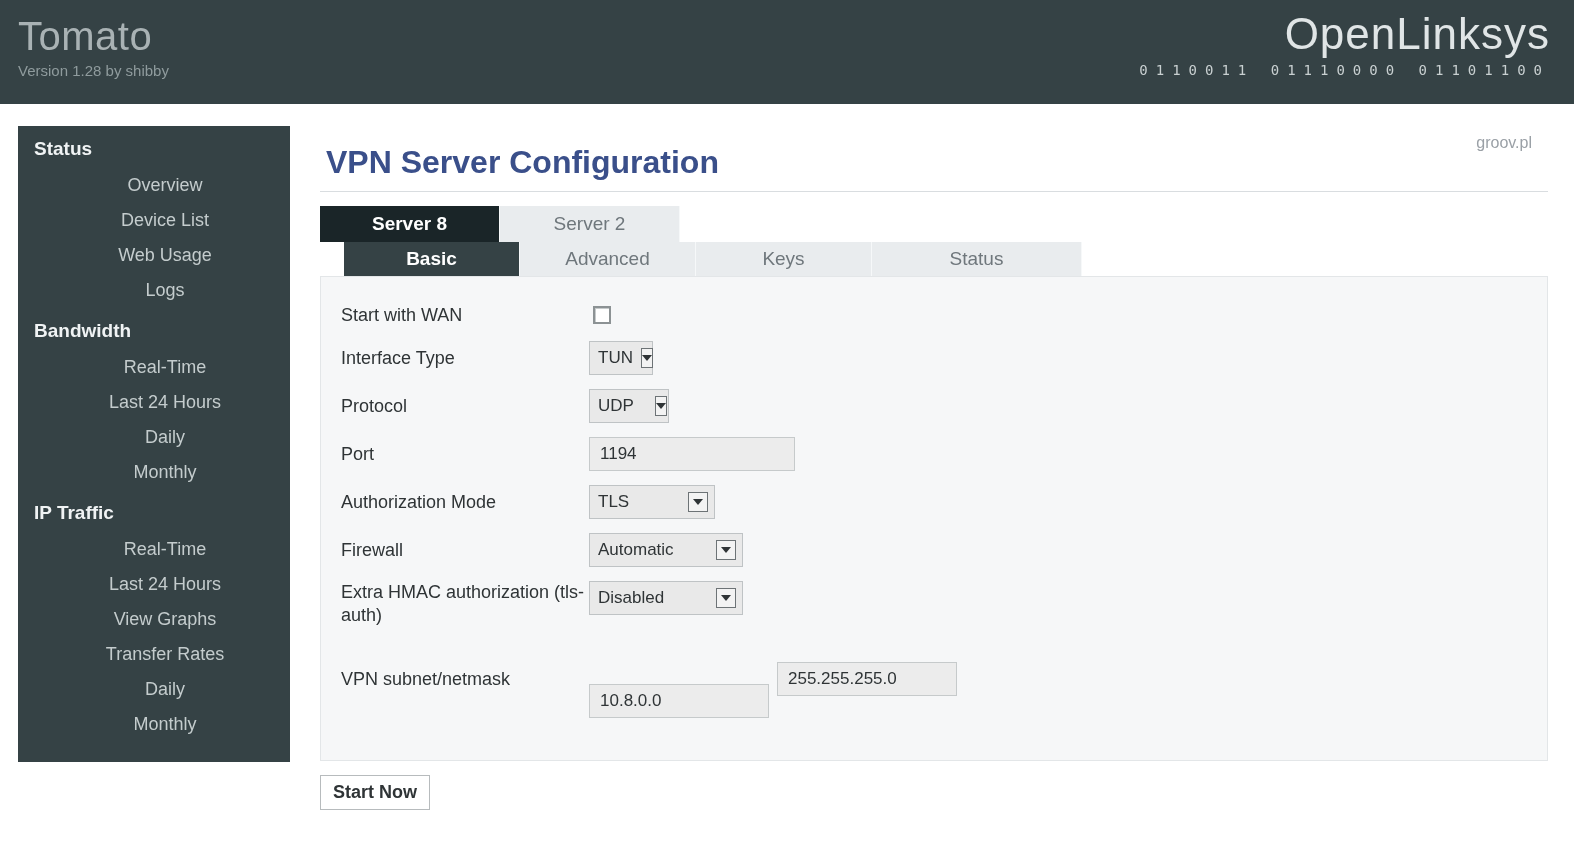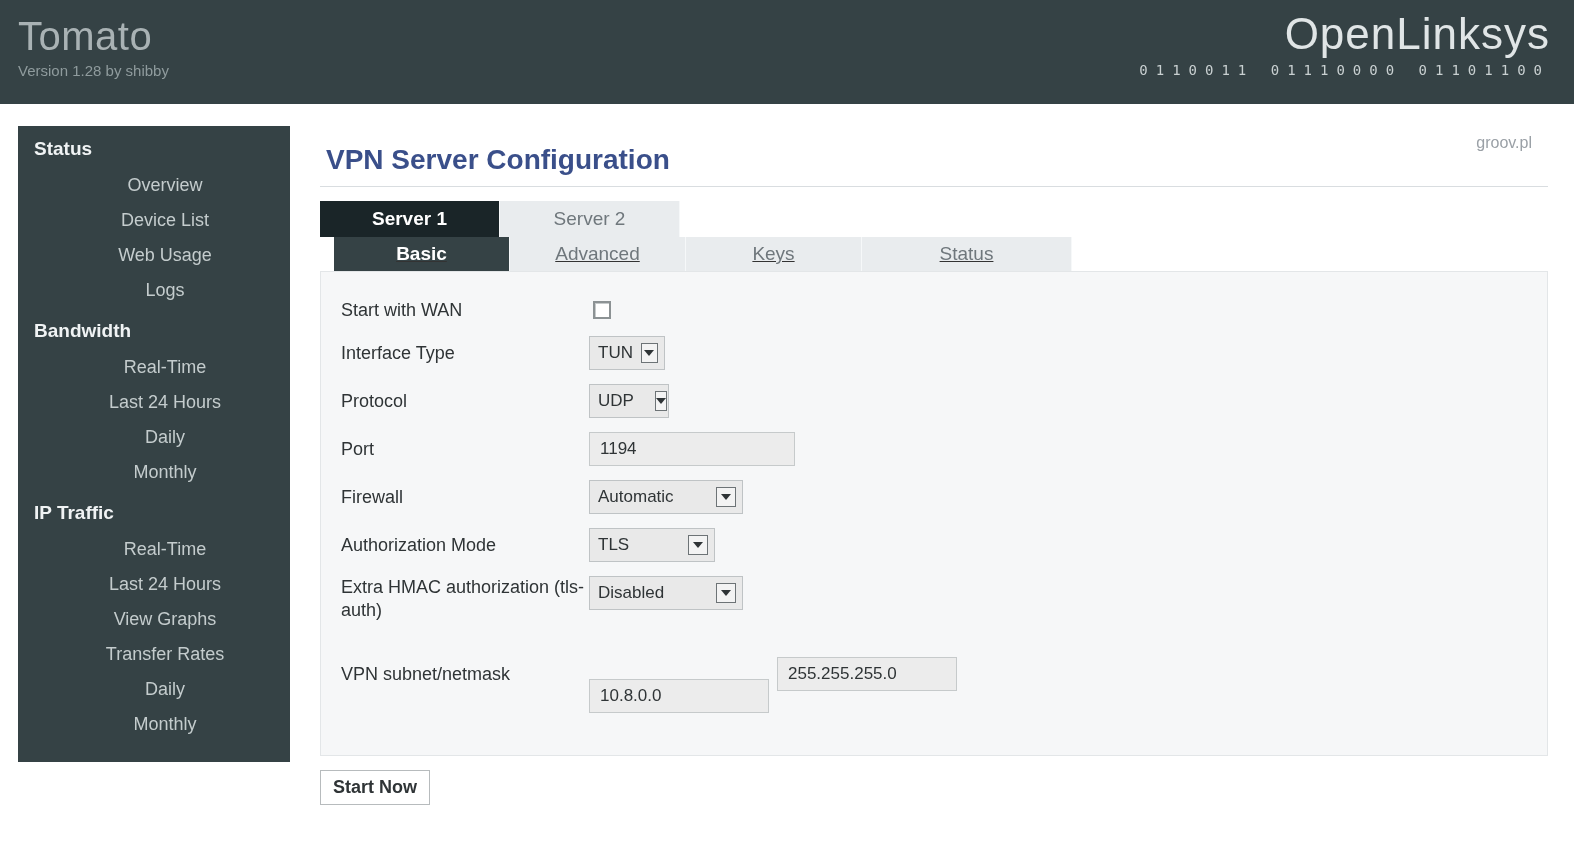--- a/index.html
+++ b/index.html
@@ -84,21 +84,21 @@
   }
   .top-link {
     position: absolute;
     top: 8px;
     right: 24px;
     color: #9aa0a6;
     font-size: 16px;
   }
   .page-title {
     color: #3a4f8a;
-    font-size: 28px;
+    font-size: 32px;
     font-weight: bold;
     margin: 18px 0 10px 6px;
   }
   .hr {
     border: none;
     border-top: 1px solid #d9dde0;
     margin: 0 0 14px 0;
   }
 
   .tabs-row {
@@ -114,22 +114,21 @@
     cursor: pointer;
     border-right: 1px solid #f6f8f9;
   }
   .tab.active {
     background: #1a2528;
     color: #ffffff;
     font-weight: bold;
   }
   .subtabs-row {
     display: flex;
-    margin-left: 14px;
-    text-decoration: underline;
+    margin-left: 24px;
   }
   .subtab {
     padding: 6px 0;
     width: 176px;
     text-align: center;
     background: #e9ecee;
     color: #6f777c;
     font-size: 19px;
     cursor: pointer;
     border-right: 1px solid #f6f8f9;
@@ -193,21 +192,21 @@
     height: 20px;
     margin-left: 8px;
     background: #f3f3f3;
   }
   .select .caret::after {
     content: "";
     border-left: 5px solid transparent;
     border-right: 5px solid transparent;
     border-top: 6px solid #2f3436;
   }
-  .select.w-tun   { width: 76px; justify-content: space-between; }
+  .select.w-tun   { width: 64px; justify-content: space-between; }
   .select.w-udp   { width: 80px; justify-content: space-between; gap: 13px; }
   .select.w-med   { width: 154px; justify-content: space-between; }
   .select.w-tls   { width: 126px; justify-content: space-between; }
 
   .text-input {
     height: 34px;
     background: #ececec;
     border: 1px solid #c6cacb;
     padding: 0 10px;
     font-size: 17px;
@@ -268,21 +267,21 @@
   </div>
 
   <div class="main">
     <div class="top-link">groov.pl</div>
 
     <div class="page-title">VPN Server Configuration</div>
     <hr class="hr">
 
     
     <div class="tabs-row">
-      <div class="tab active">Server 1</div>
+      <div class="tab active">Server 8</div>
       <div class="tab">Server 2</div>
     </div>
     
     <div class="subtabs-row">
       <div class="subtab active">Basic</div>
       <div class="subtab">Advanced</div>
       <div class="subtab">Keys</div>
       <div class="subtab wide">Status</div>
     </div>
 
@@ -317,34 +316,34 @@
       </div>
 
       <div class="form-row">
         <div class="form-label">Port</div>
         <div class="form-control-cell">
           <input class="text-input port" value="1194" style="">
         </div>
       </div>
 
       <div class="form-row">
+        <div class="form-label">Authorization Mode</div>
+        <div class="form-control-cell">
+          <div class="select w-tls">
+            <span>TLS</span>
+            <span class="caret"></span>
+          </div>
+        </div>
+      </div>
+
+      <div class="form-row">
         <div class="form-label">Firewall</div>
         <div class="form-control-cell">
           <div class="select w-med">
             <span>Automatic</span>
-            <span class="caret"></span>
-          </div>
-        </div>
-      </div>
-
-      <div class="form-row">
-        <div class="form-label">Authorization Mode</div>
-        <div class="form-control-cell">
-          <div class="select w-tls">
-            <span>TLS</span>
             <span class="caret"></span>
           </div>
         </div>
       </div>
 
       <div class="form-row tall">
         <div class="form-label">Extra HMAC authorization (tls-auth)</div>
         <div class="form-control-cell">
           <div class="select w-med">
             <span>Disabled</span>

